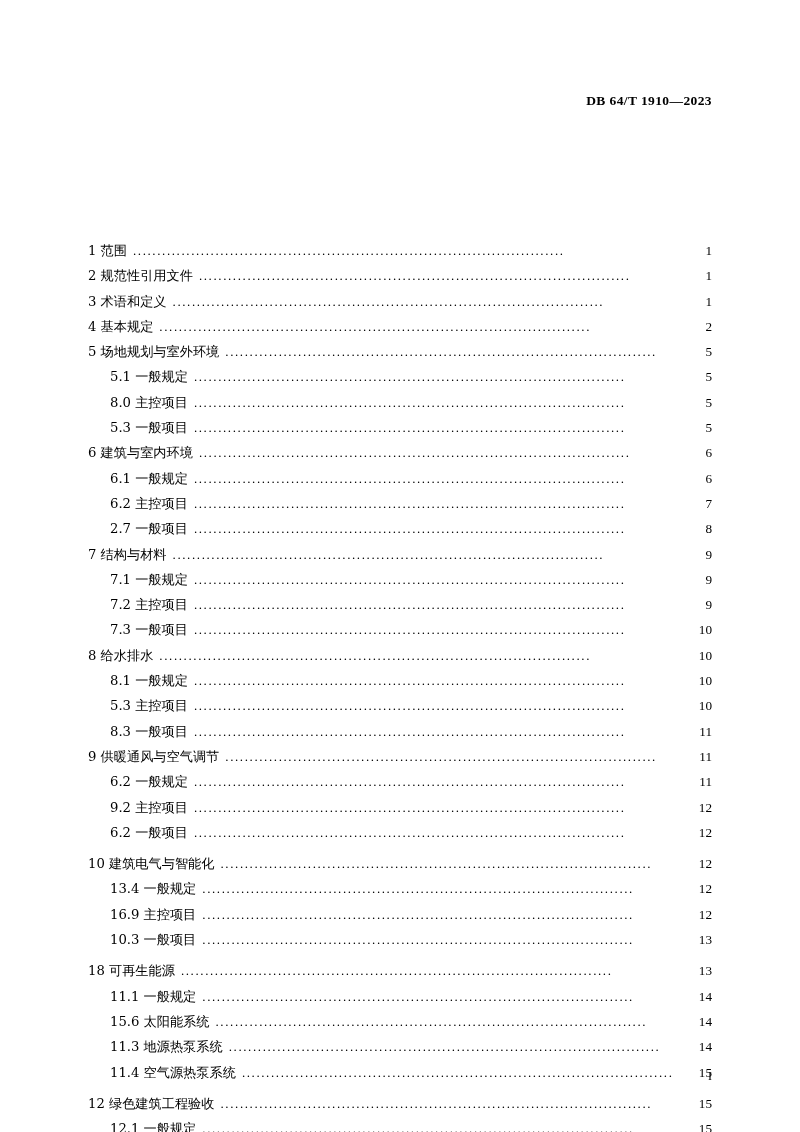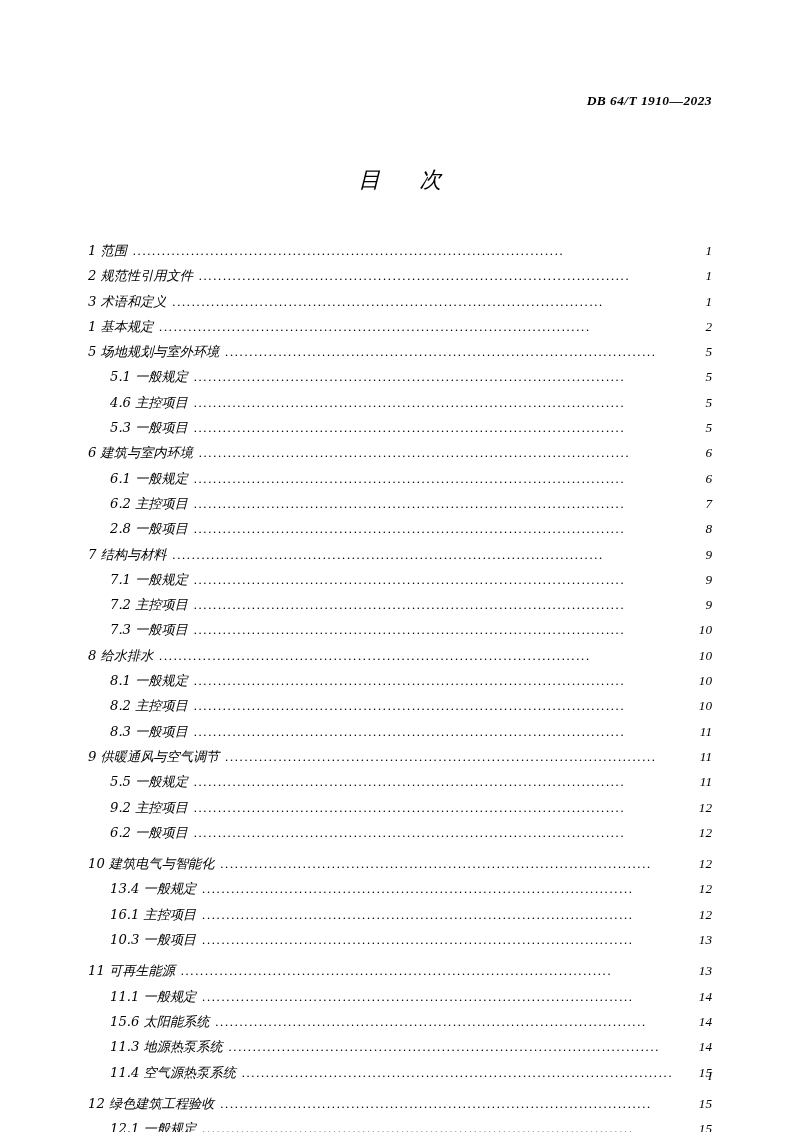--- a/index.html
+++ b/index.html
@@ -14,21 +14,20 @@
     color: #000000;
     position: relative;
     overflow: hidden;
   }
   .page {
     position: absolute;
     left: 0; top: 0;
     width: 800px;
     height: 1132px;
     box-sizing: border-box;
-    font-style: italic;
   }
   .header-std {
     position: absolute;
     right: 88px;
     top: 93px;
     font-family: "Liberation Serif", serif;
     font-size: 13.5px;
     font-weight: bold;
     letter-spacing: 0.4px;
     white-space: nowrap;
@@ -92,55 +91,54 @@
     font-size: 12px;
   }
 </style>
 </head>
 <body>
 
 <div class="page">
 
   <div class="header-std">DB 64/T 1910—2023</div>
 
-  <div class="toc-title">目 次</div>
 
   <div class="toc">
       <div class="toc-row lvl1">
         <span class="label">1 范围</span>
         <span class="dots">.........................................................................................</span>
         <span class="page-no">1</span>
       </div>
       <div class="toc-row lvl1">
         <span class="label">2 规范性引用文件</span>
         <span class="dots">.........................................................................................</span>
         <span class="page-no">1</span>
       </div>
       <div class="toc-row lvl1">
         <span class="label">3 术语和定义</span>
         <span class="dots">.........................................................................................</span>
         <span class="page-no">1</span>
       </div>
       <div class="toc-row lvl1">
-        <span class="label">1 基本规定</span>
+        <span class="label">4 基本规定</span>
         <span class="dots">.........................................................................................</span>
         <span class="page-no">2</span>
       </div>
       <div class="toc-row lvl1">
         <span class="label">5 场地规划与室外环境</span>
         <span class="dots">.........................................................................................</span>
         <span class="page-no">5</span>
       </div>
       <div class="toc-row lvl2">
         <span class="label">5.1 一般规定</span>
         <span class="dots">.........................................................................................</span>
         <span class="page-no">5</span>
       </div>
       <div class="toc-row lvl2">
-        <span class="label">4.6 主控项目</span>
+        <span class="label">8.0 主控项目</span>
         <span class="dots">.........................................................................................</span>
         <span class="page-no">5</span>
       </div>
       <div class="toc-row lvl2">
         <span class="label">5.3 一般项目</span>
         <span class="dots">.........................................................................................</span>
         <span class="page-no">5</span>
       </div>
       <div class="toc-row lvl1">
         <span class="label">6 建筑与室内环境</span>
@@ -151,21 +149,21 @@
         <span class="label">6.1 一般规定</span>
         <span class="dots">.........................................................................................</span>
         <span class="page-no">6</span>
       </div>
       <div class="toc-row lvl2">
         <span class="label">6.2 主控项目</span>
         <span class="dots">.........................................................................................</span>
         <span class="page-no">7</span>
       </div>
       <div class="toc-row lvl2">
-        <span class="label">2.8 一般项目</span>
+        <span class="label">2.7 一般项目</span>
         <span class="dots">.........................................................................................</span>
         <span class="page-no">8</span>
       </div>
       <div class="toc-row lvl1">
         <span class="label">7 结构与材料</span>
         <span class="dots">.........................................................................................</span>
         <span class="page-no">9</span>
       </div>
       <div class="toc-row lvl2">
         <span class="label">7.1 一般规定</span>
@@ -186,36 +184,36 @@
         <span class="label">8 给水排水</span>
         <span class="dots">.........................................................................................</span>
         <span class="page-no">10</span>
       </div>
       <div class="toc-row lvl2">
         <span class="label">8.1 一般规定</span>
         <span class="dots">.........................................................................................</span>
         <span class="page-no">10</span>
       </div>
       <div class="toc-row lvl2">
-        <span class="label">8.2 主控项目</span>
+        <span class="label">5.3 主控项目</span>
         <span class="dots">.........................................................................................</span>
         <span class="page-no">10</span>
       </div>
       <div class="toc-row lvl2">
         <span class="label">8.3 一般项目</span>
         <span class="dots">.........................................................................................</span>
         <span class="page-no">11</span>
       </div>
       <div class="toc-row lvl1">
         <span class="label">9 供暖通风与空气调节</span>
         <span class="dots">.........................................................................................</span>
         <span class="page-no">11</span>
       </div>
       <div class="toc-row lvl2">
-        <span class="label">5.5 一般规定</span>
+        <span class="label">6.2 一般规定</span>
         <span class="dots">.........................................................................................</span>
         <span class="page-no">11</span>
       </div>
       <div class="toc-row lvl2">
         <span class="label">9.2 主控项目</span>
         <span class="dots">.........................................................................................</span>
         <span class="page-no">12</span>
       </div>
       <div class="toc-row lvl2">
         <span class="label">6.2 一般项目</span>
@@ -226,31 +224,31 @@
         <span class="label">10 建筑电气与智能化</span>
         <span class="dots">.........................................................................................</span>
         <span class="page-no">12</span>
       </div>
       <div class="toc-row lvl2">
         <span class="label">13.4 一般规定</span>
         <span class="dots">.........................................................................................</span>
         <span class="page-no">12</span>
       </div>
       <div class="toc-row lvl2">
-        <span class="label">16.1 主控项目</span>
+        <span class="label">16.9 主控项目</span>
         <span class="dots">.........................................................................................</span>
         <span class="page-no">12</span>
       </div>
       <div class="toc-row lvl2">
         <span class="label">10.3 一般项目</span>
         <span class="dots">.........................................................................................</span>
         <span class="page-no">13</span>
       </div>
       <div class="toc-row lvl1 gap-above">
-        <span class="label">11 可再生能源</span>
+        <span class="label">18 可再生能源</span>
         <span class="dots">.........................................................................................</span>
         <span class="page-no">13</span>
       </div>
       <div class="toc-row lvl2">
         <span class="label">11.1 一般规定</span>
         <span class="dots">.........................................................................................</span>
         <span class="page-no">14</span>
       </div>
       <div class="toc-row lvl2">
         <span class="label">15.6 太阳能系统</span>

